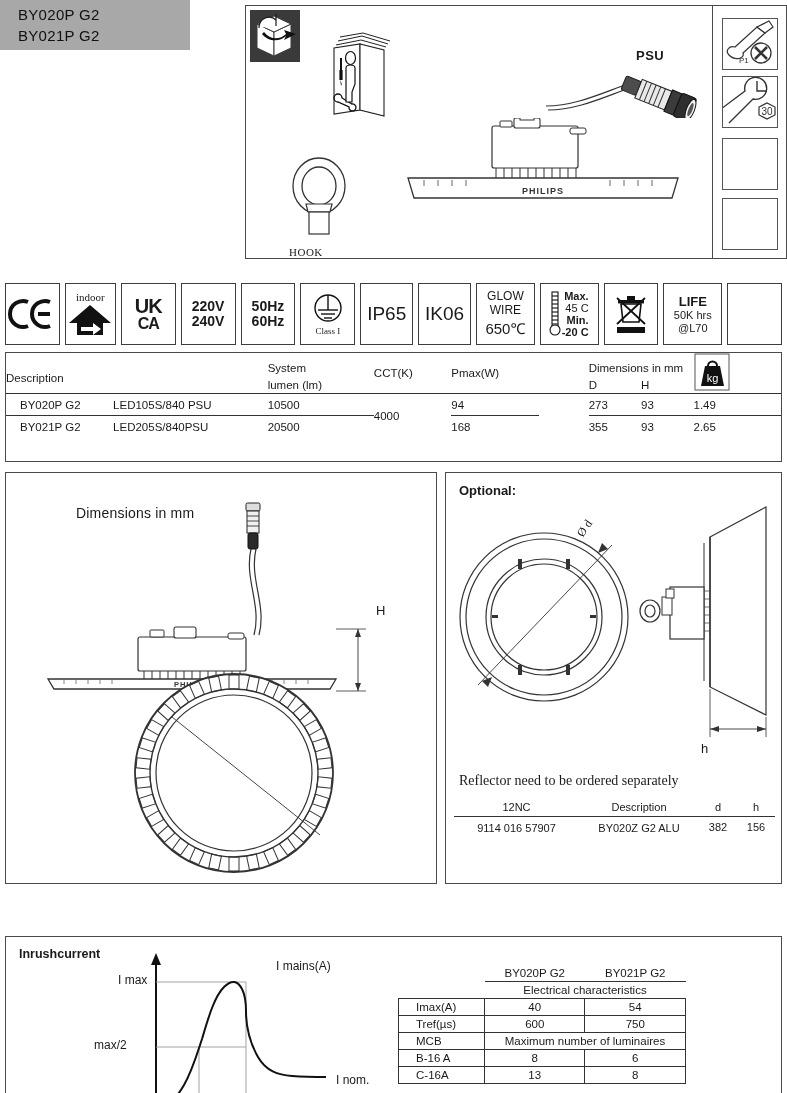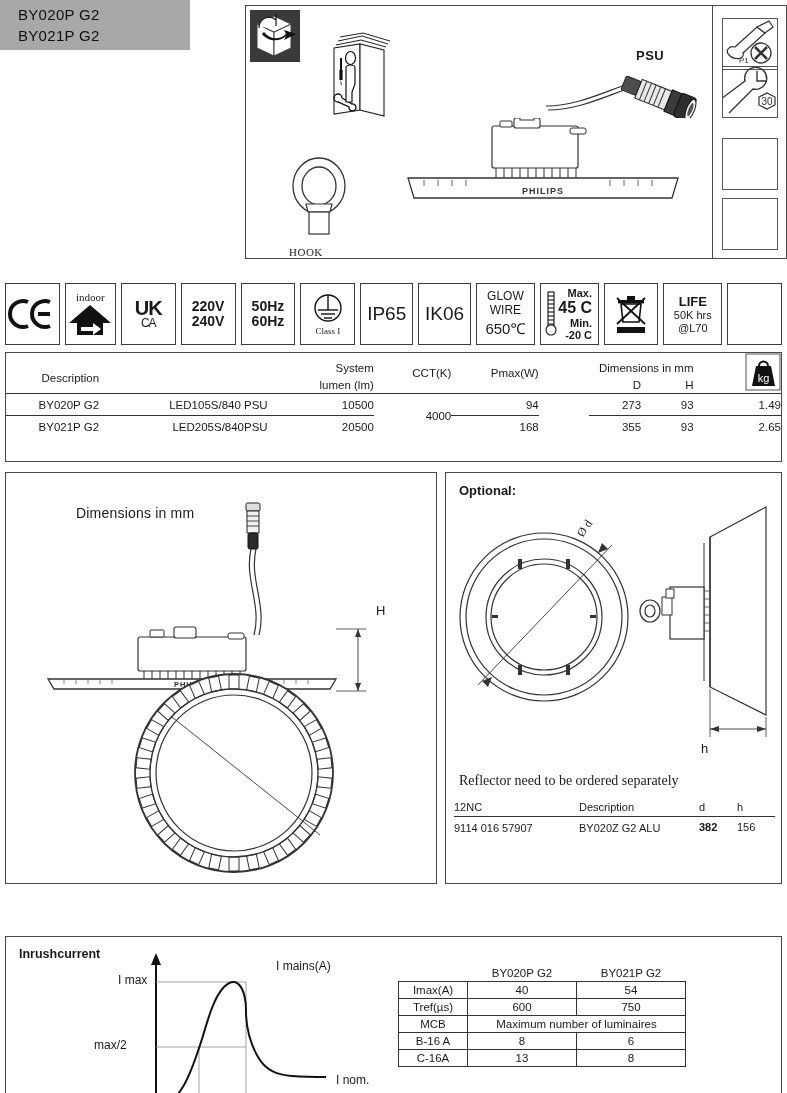--- a/index.html
+++ b/index.html
@@ -26,47 +26,47 @@
   #cert-row{position:absolute;left:5px;top:283px;width:777px;height:62px;display:flex;gap:5px;}
   .cert{border:1.3px solid #3d3d3d;box-sizing:border-box;background:#fff;
       display:flex;flex-direction:column;align-items:center;justify-content:center;
       text-align:center;position:relative;overflow:hidden;}
   .cert-txt{font-size:14px;font-weight:bold;line-height:1.05;}
   .cert-sm{font-size:11px;line-height:1.15;}
 
   
   #spec-panel{left:5px;top:352px;width:777px;height:110px;}
   #spec-panel table{width:100%;border-collapse:collapse;font-size:11.5px;}
-  #spec-panel td,#spec-panel th{font-weight:normal;padding:0;text-align:right;vertical-align:middle;}
+  #spec-panel td,#spec-panel th{font-weight:normal;padding:0;text-align:left;vertical-align:middle;}
   .hl-b{border-bottom:1.3px solid #333;}
   .hl-t{border-top:1.3px solid #333;}
   .desc-c{text-align:left;padding-left:14px !important;white-space:nowrap;}
 
   
   #dim-panel{left:5px;top:472px;width:432px;height:412px;}
   #dim-title{position:absolute;left:70px;top:32px;font-size:14px;letter-spacing:.2px;}
   #H-label{position:absolute;left:370px;top:130px;font-size:13px;}
 
   
   #opt-panel{left:445px;top:472px;width:337px;height:412px;}
   #opt-title{position:absolute;left:13px;top:10px;font-size:13px;font-weight:bold;}
   #reflector-note{position:absolute;left:13px;top:300px;font-size:14px;font-family:"Liberation Serif",serif;}
   #d-label{position:absolute;left:130px;top:48px;font-size:12px;transform:rotate(-55deg);font-family:"Liberation Serif",serif;}
   #h-label{position:absolute;left:255px;top:268px;font-size:13px;}
   #refl-table{position:absolute;left:8px;top:325px;width:321px;font-size:11px;border-collapse:collapse;}
-  #refl-table td,#refl-table th{font-weight:normal;padding:3px 0;}
+  #refl-table td,#refl-table th{font-weight:normal;text-align:center;padding:3px 0;}
 
   
   #bottom-panel{left:5px;top:936px;width:777px;height:188px;}
   #inrush-title{position:absolute;left:13px;top:10px;font-size:12.5px;font-weight:bold;}
   .ch-lbl{position:absolute;font-size:12px;white-space:nowrap;}
 
   #elec-table{position:absolute;left:392px;top:28px;width:288px;border-collapse:collapse;font-size:11.5px;}
   #elec-table td{border:1px solid #333;padding:2px 0;text-align:center;font-weight:normal;}
-  #elec-table td.lab{text-align:center;padding-left:0;width:68px;}
+  #elec-table td.lab{text-align:left;padding-left:17px;width:68px;}
   .nobord{border:none !important;}
 </style>
 </head>
 <body>
 
 <div id="product-band">
   <span>BY020P G2</span>
   <span>BY021P G2</span>
 </div>
 
@@ -164,21 +164,21 @@
   <div id="hero-tools">
     <div class="toolbox" style="top:12px;">
       <svg width="54" height="50" viewBox="0 0 54 50">
         <path d="M6 36 C2 32 6 26 12 28 L34 8 L42 14 L20 34 C22 40 12 42 6 36 Z" fill="#fff" stroke="#333" stroke-width="1.2"></path>
         <path d="M34 8 L46 2 L50 8 L42 14 Z" fill="#fff" stroke="#333" stroke-width="1.2"></path>
         <circle cx="38" cy="34" r="10" fill="#fff" stroke="#333" stroke-width="1.3"></circle>
         <path d="M32 28 L44 40 M44 28 L32 40" stroke="#333" stroke-width="2.6"></path>
         <text x="16" y="44" font-family="Liberation Sans, sans-serif" font-size="8" fill="#333">P1</text>
       </svg>
     </div>
-    <div class="toolbox" style="top:60px;">
+    <div class="toolbox" style="top:70px;">
       <svg width="54" height="50" viewBox="0 0 54 50">
         <path d="M6 46 L30 22 a11 11 0 1 0 -8 -8 L-2 32" fill="none" stroke="#333" stroke-width="1.4"></path>
         <path d="M34 4 L34 14 L44 14" fill="none" stroke="#333" stroke-width="1.4"></path>
         <polygon points="36,30 44,26 52,30 52,38 44,42 36,38" fill="#fff" stroke="#333" stroke-width="1.2"></polygon>
         <text x="44" y="38" font-family="Liberation Sans, sans-serif" font-size="10" text-anchor="middle" fill="#333">30</text>
       </svg>
     </div>
     <div class="toolbox blankbox" style="top:132px;"></div>
     <div class="toolbox blankbox" style="top:192px;"></div>
   </div>
@@ -197,21 +197,21 @@
   <div class="cert" style="width:52px;">
     <span class="cert-sm" style="font-family:'Liberation Serif',serif;font-size:11px;">indoor</span>
     <svg width="46" height="34" viewBox="0 0 46 34">
       <path d="M23 2 L44 20 L36 20 L36 32 L10 32 L10 20 L2 20 Z" fill="#111"></path>
       <path d="M14 24 L26 24 L26 20 L34 26 L26 32 L26 28 L14 28 Z" fill="#fff"></path>
     </svg>
   </div>
 
   <div class="cert" style="width:56px;">
     <span style="font-size:20px;font-weight:bold;line-height:0.95;letter-spacing:-1px;">UK</span>
-    <span style="font-size:12px;font-weight:normal;line-height:0.95;letter-spacing:-1px;">CA</span>
+    <span style="font-size:16px;font-weight:bold;line-height:0.95;letter-spacing:-1px;">CA</span>
   </div>
 
   <div class="cert" style="width:56px;">
     <span class="cert-txt">220V</span>
     <span class="cert-txt">240V</span>
   </div>
 
   <div class="cert" style="width:56px;">
     <span class="cert-txt">50Hz</span>
     <span class="cert-txt">60Hz</span>
@@ -252,21 +252,21 @@
         <line x1="4" y1="13" x2="10" y2="13"></line>
           <line x1="4" y1="17" x2="10" y2="17"></line>
         <line x1="4" y1="21" x2="10" y2="21"></line>
           <line x1="4" y1="25" x2="10" y2="25"></line>
         <line x1="4" y1="29" x2="10" y2="29"></line>
           <line x1="4" y1="33" x2="10" y2="33"></line>
       </g>
     </svg>
     <div style="display:flex;flex-direction:column;align-items:flex-end;padding-right:2px;">
       <span style="font-size:11px;font-weight:bold;">Max.</span>
-      <span style="font-size:16px;font-weight:bold;">45 C</span>
+      <span style="font-size:11px;font-weight:normal;">45 C</span>
       <span style="font-size:11px;font-weight:bold;">Min.</span>
       <span style="font-size:11px;font-weight:bold;">-20 C</span>
     </div>
   </div>
 
   <div class="cert" style="width:56px;">
     <svg width="44" height="44" viewBox="0 0 44 44">
       <path d="M12 12 L32 12 L30 30 L14 30 Z" fill="#fff" stroke="#111" stroke-width="1.6"></path>
       <rect x="9" y="8" width="26" height="3.4" fill="#111"></rect>
       <rect x="18" y="4" width="8" height="4" fill="#111"></rect>
@@ -554,21 +554,21 @@
     <tbody>
         <tr>
       <td style="width:125px;">12NC</td>
       <td style="width:120px;">Description</td>
       <td style="width:38px;">d</td>
       <td style="width:38px;">h</td>
     </tr>
     <tr>
       <td class="hl-t" style="padding-top:5px;">9114 016 57907</td>
       <td class="hl-t" style="padding-top:5px;">BY020Z G2 ALU</td>
-      <td class="hl-t" style="font-weight:bold;">382</td>
+      <td class="hl-t" style="">382</td>
       <td class="hl-t" style="">156</td>
     </tr>
   </tbody>
     </table>
 </div>
 
 <div class="panel" id="bottom-panel">
   <div id="inrush-title">Inrushcurrent</div>
 
   <svg class="nb" style="left:120px;top:14px;" width="260" height="166" viewBox="0 0 260 166">
@@ -596,20 +596,24 @@
   <div class="ch-lbl" style="left:322px;top:160px;">Time (us)</div>
 
   <table id="elec-table">
     <tbody>
         <tr>
       <td class="nobord"></td>
       <td class="nobord" style="border-bottom:1.2px solid #333 !important;">BY020P G2</td>
       <td class="nobord" style="border-bottom:1.2px solid #333 !important;">BY021P G2</td>
     </tr>
     <tr>
+      <td class="nobord"></td>
+      <td class="nobord" colspan="2" style="border-bottom:1px solid #333 !important;">Electrical  characteristics</td>
+    </tr>
+    <tr>
       <td class="lab">Imax(A)</td>
       <td>40</td>
       <td>54</td>
     </tr>
     <tr>
       <td class="lab">Tref(µs)</td>
       <td>600</td>
       <td>750</td>
     </tr>
     <tr>

